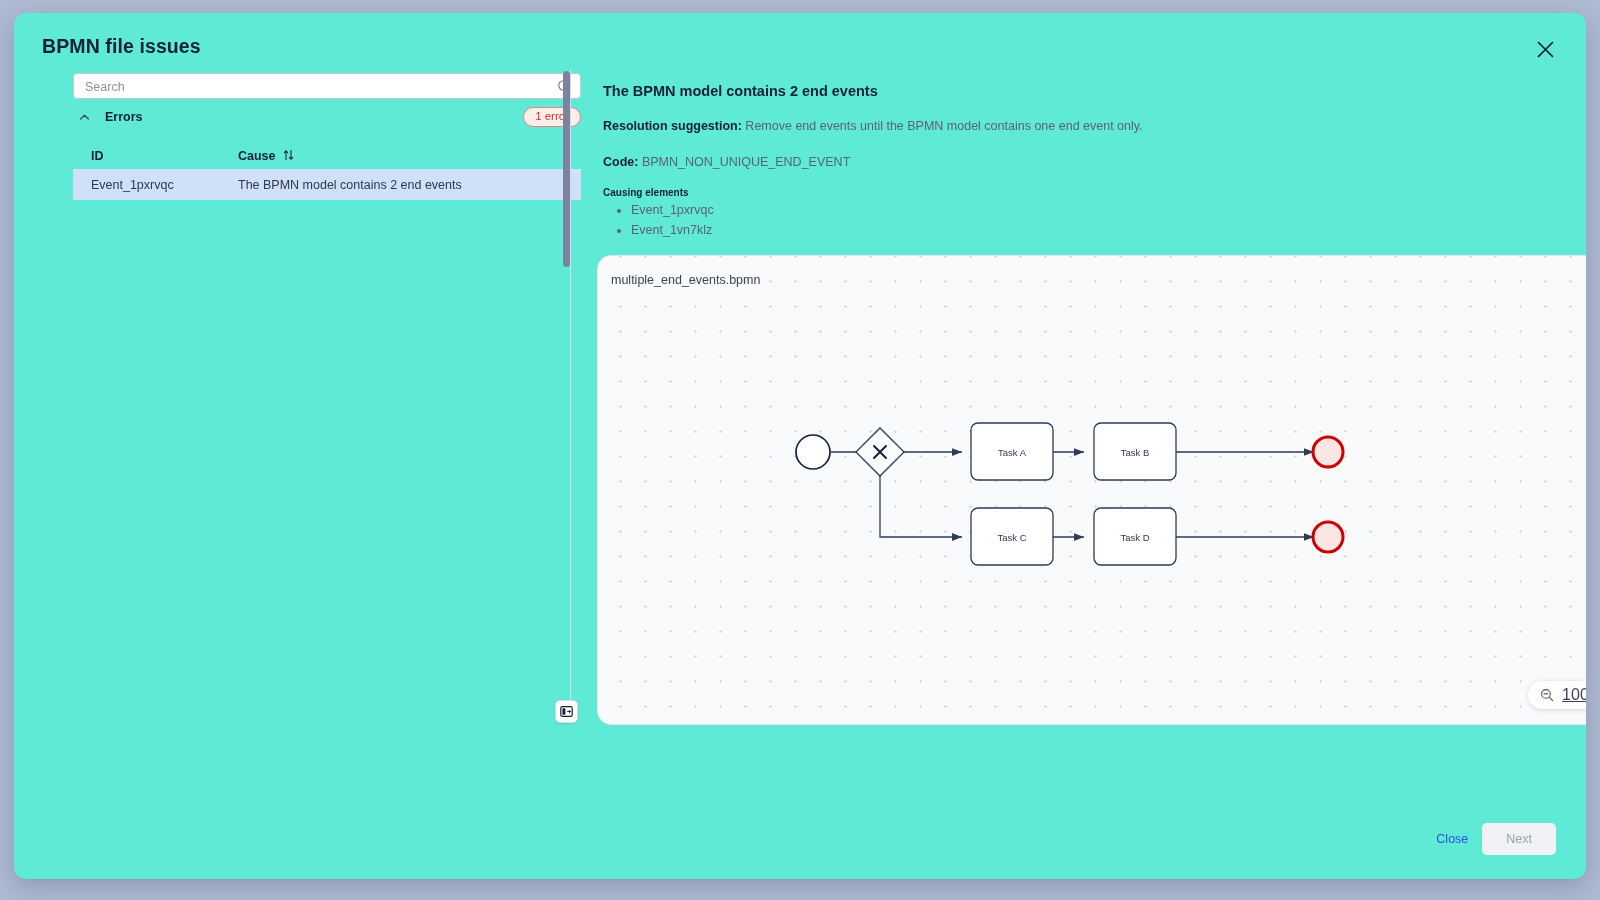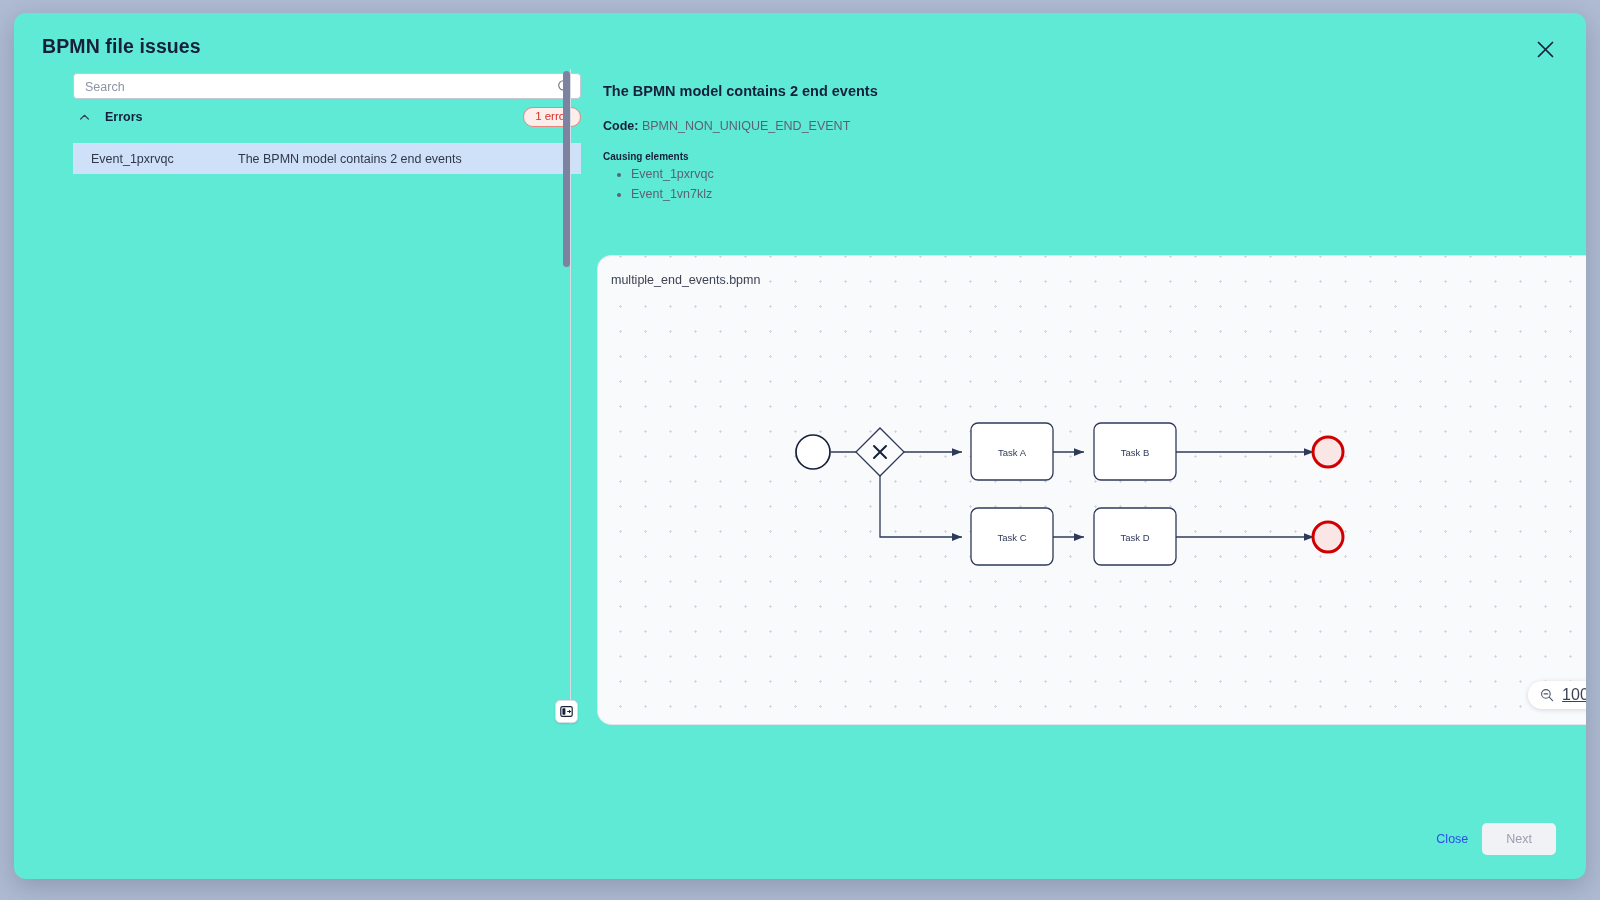--- a/index.html
+++ b/index.html
@@ -383,20 +383,32 @@
       <span class="chev">
         <svg width="11" height="11" viewBox="0 0 11 11">
           <path d="M1.6 7 L5.5 3.3 L9.4 7" stroke="#3d4355" stroke-width="1.2" fill="none" stroke-linecap="round" stroke-linejoin="round"></path>
         </svg>
       </span>
       <span class="section-label">Errors</span>
       <span class="badge error">1 error</span>
     </div>
 
     <div class="table">
+      <div class="thead">
+        <div class="th col-id">ID</div>
+        <div class="th col-cause">
+          <span>Cause</span>
+          <span class="sort-ico">
+            <svg width="11" height="12" viewBox="0 0 11 12">
+              <path d="M3 10.5 L3 1.8 M3 1.8 L1.3 3.6 M3 1.8 L4.7 3.6" stroke="#16203a" stroke-width="1.05" fill="none" stroke-linecap="round" stroke-linejoin="round"></path>
+              <path d="M8 1.5 L8 10.2 M8 10.2 L6.3 8.4 M8 10.2 L9.7 8.4" stroke="#16203a" stroke-width="1.05" fill="none" stroke-linecap="round" stroke-linejoin="round"></path>
+            </svg>
+          </span>
+        </div>
+      </div>
       <div class="trow selected">
         <div class="td col-id">Event_1pxrvqc</div>
         <div class="td col-cause">The BPMN model contains 2 end events</div>
       </div>
     </div>
 
 
   </div>
 
   <div class="panel-scrollbar"></div>
@@ -406,20 +418,23 @@
       <rect x="0.8" y="1.6" width="11.4" height="9.8" rx="1.6" stroke="#16203a" stroke-width="1.2" fill="none"></rect>
       <rect x="2.4" y="3.3" width="3" height="6.4" rx="0.6" fill="#16203a"></rect>
       <path d="M7.6 6.5 L10.6 6.5 M9.3 5.2 L10.6 6.5 L9.3 7.8" stroke="#16203a" stroke-width="1" fill="none" stroke-linecap="round" stroke-linejoin="round"></path>
     </svg>
   </div>
 
   <div class="right-panel">
 
     <div class="detail-title">The BPMN model contains 2 end events</div>
 
+    <div class="detail-line">
+      <b>Resolution suggestion:</b><span> Remove end events until the BPMN model contains one end event only.</span>
+    </div>
 
     <div class="detail-line tight">
       <b>Code:</b><span> BPMN_NON_UNIQUE_END_EVENT</span>
     </div>
 
     <div class="causing-head">Causing elements</div>
     <ul class="causing-list">
       <li>Event_1pxrvqc</li>
       <li>Event_1vn7klz</li>
     </ul>

